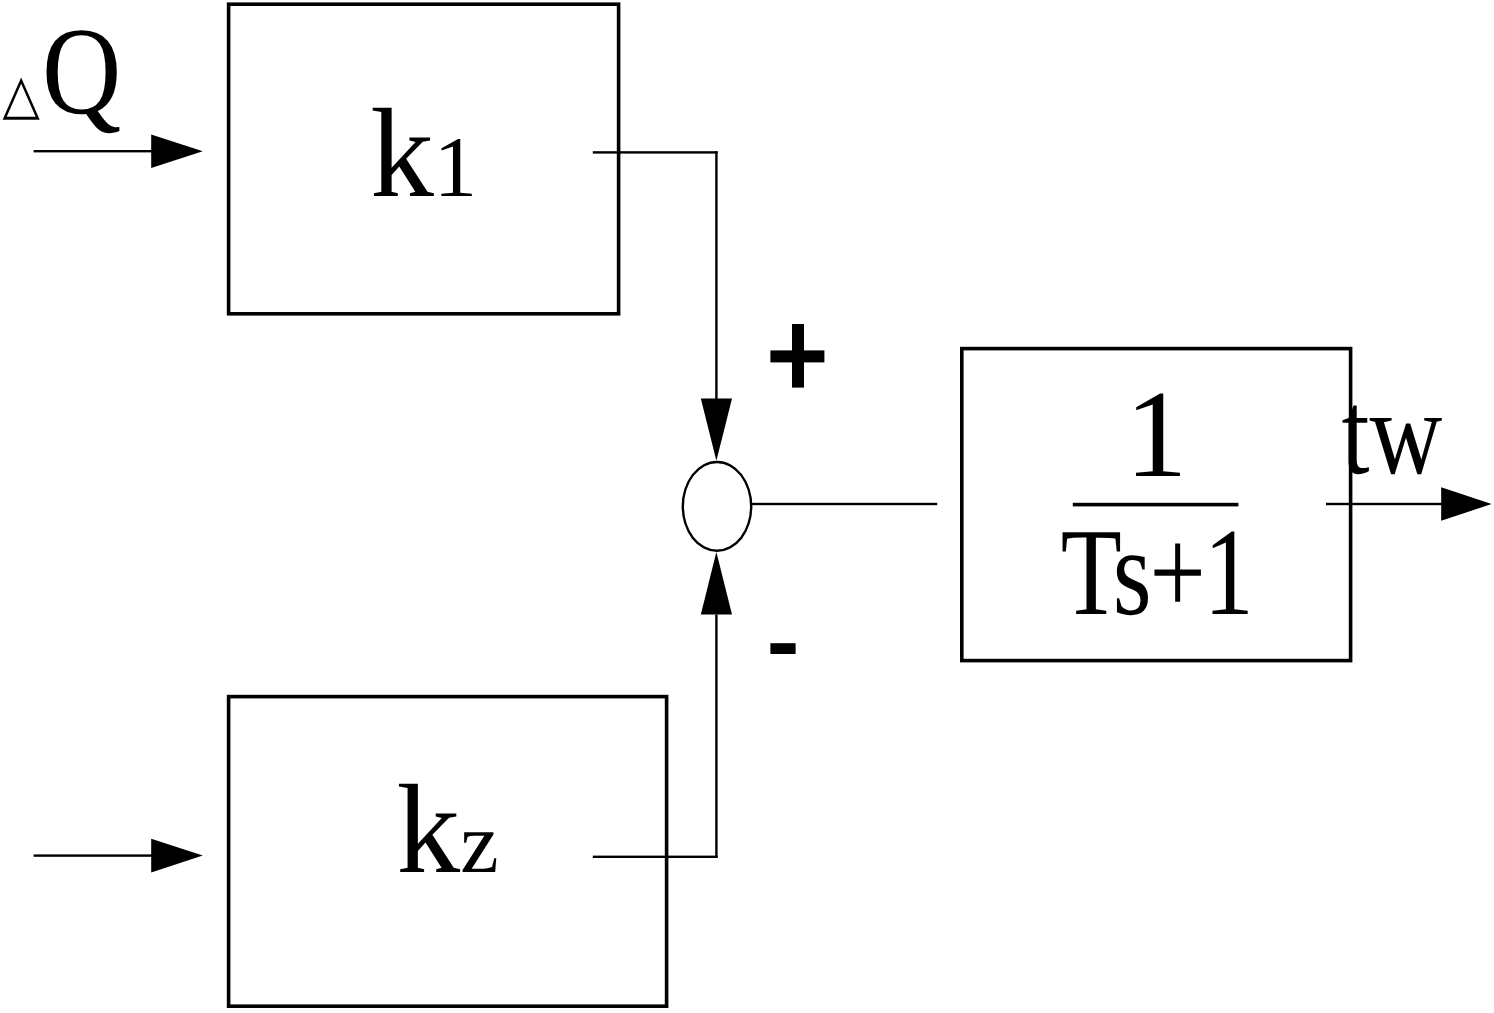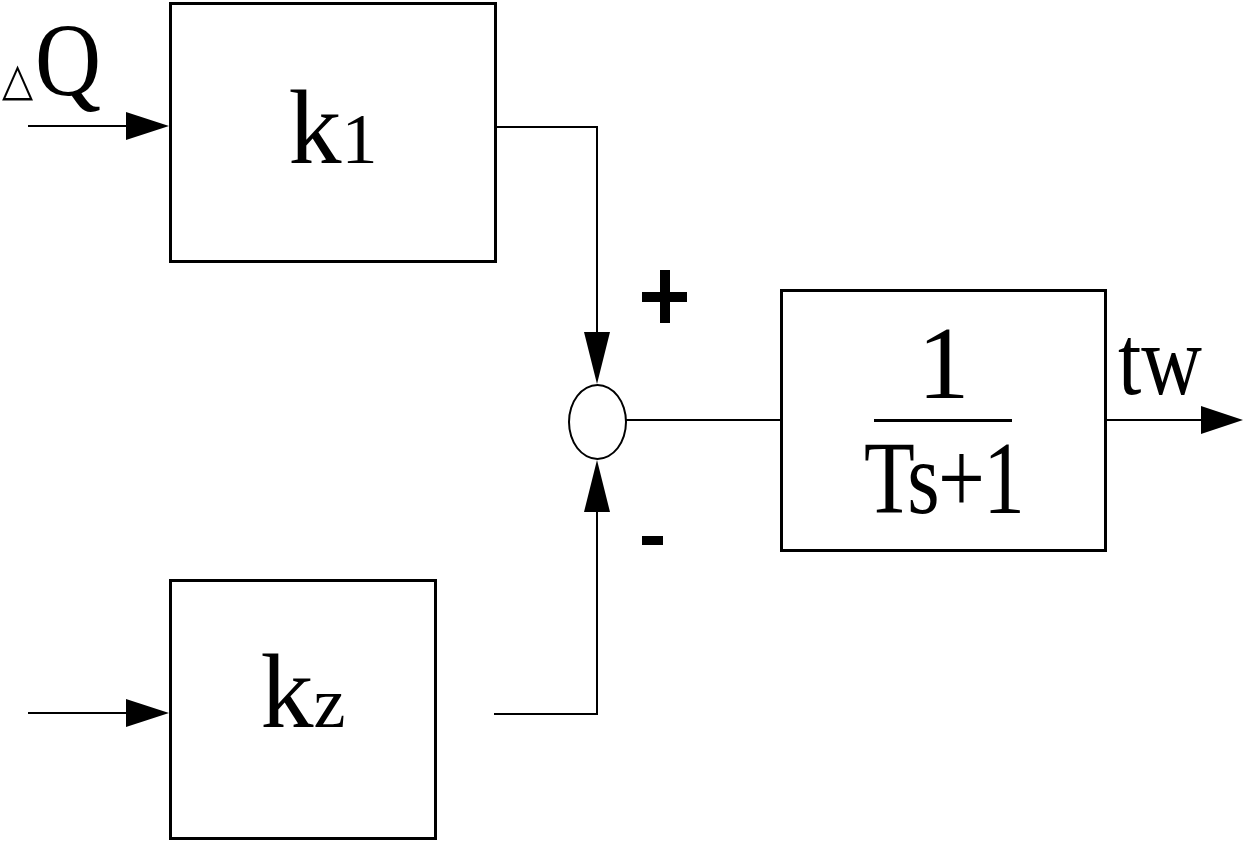--- a/index.html
+++ b/index.html
@@ -9,21 +9,21 @@
     background:#ffffff;
     color:#000000;
     font-family:"Liberation Serif","DejaVu Serif",serif;
     overflow:hidden;
   }
   .box{
     position:absolute;
     border:3px solid #000;
     box-sizing:border-box;
     background:#fff;
-    display:flex;align-items:center;justify-content:center;
+    display:flex;align-items:center;justify-content:center;margin-left:20px;
   }
   .wire{position:absolute;background:#000;}
   .arr{position:absolute;width:0;height:0;}
   .arr-right{border-left:43px solid #000;border-top:14px solid transparent;border-bottom:14px solid transparent;}
   .arr-right-out{border-left:42px solid #000;border-top:14px solid transparent;border-bottom:14px solid transparent;}
   .arr-down{border-top:52px solid #000;border-left:13px solid transparent;border-right:13px solid transparent;}
   .arr-up{border-bottom:52px solid #000;border-left:13px solid transparent;border-right:13px solid transparent;}
   .sum{
     position:absolute;left:568px;top:384px;width:59px;height:76px;
     border:2px solid #000;border-radius:50%;box-sizing:border-box;background:#fff;
@@ -74,21 +74,21 @@
   </div>
 
   <div class="sum"></div>
 
   <div class="minus" aria-label="-"></div>
 
 
   <div class="wire" style="left:28px;top:712px;width:100px;height:2px;"></div>
   <div class="arr arr-right" style="left:126px;top:699px;"></div>
 
-  <div class="box" style="left:169px;top:579px;width:268px;height:261px;">
+  <div class="box" style="left:169px;top:579px;width:368px;height:261px;">
     <div class="blabel pad-kz"><span>k</span><span class="sub">z</span></div>
   </div>
 
   <div class="wire" style="left:494px;top:713px;width:104px;height:2px;"></div>
   <div class="wire" style="left:596px;top:512px;width:2px;height:203px;"></div>
   <div class="arr arr-up" style="left:584px;top:460px;"></div>
 
   <div class="wire" style="left:626px;top:419px;width:155px;height:2px;"></div>
 
   <div class="box" style="left:780px;top:289px;width:327px;height:263px;">

